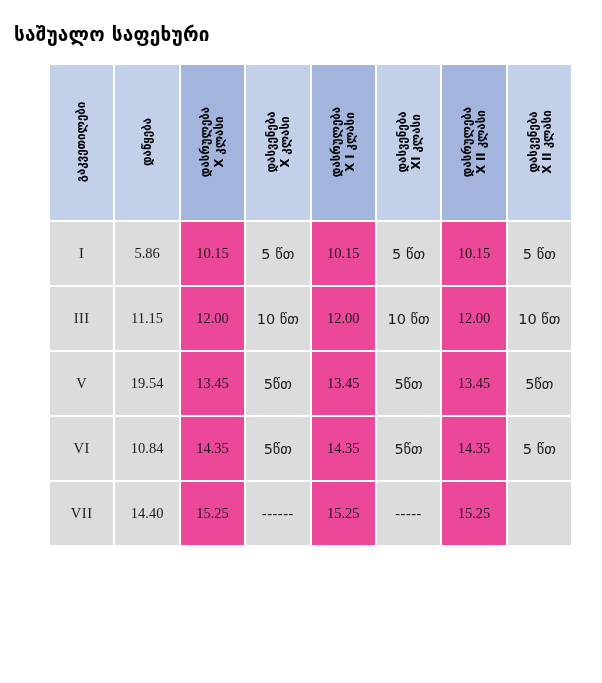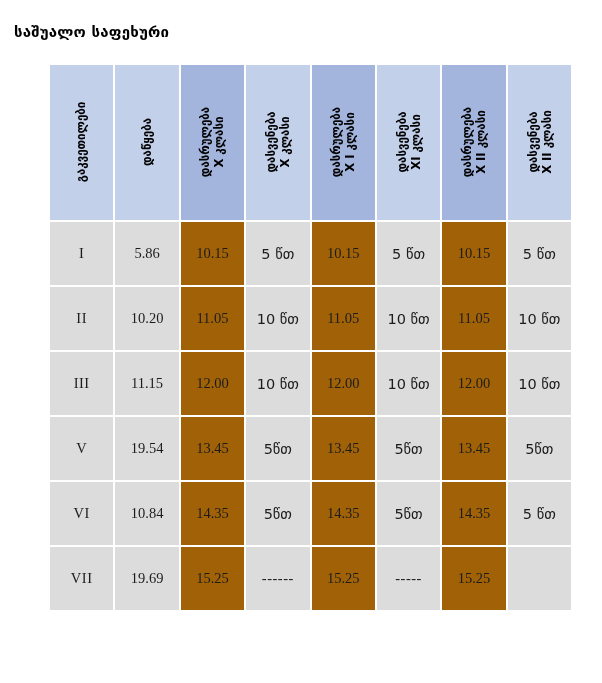--- a/index.html
+++ b/index.html
@@ -13,21 +13,21 @@
     font-family: "Liberation Serif", serif;
     color: #1a1a1a;
     overflow: hidden;
   }
 
   #page-title {
     position: absolute;
     left: 14px;
     top: 23px;
     font-family: "DejaVu Sans", sans-serif;
-    font-size: 15px;
+    font-size: 19px;
     font-weight: bold;
     color: #000000;
     letter-spacing: 0.2px;
     white-space: nowrap;
   }
 
   #timetable {
     position: absolute;
     left: 48px;
     top: 63px;
@@ -72,21 +72,21 @@
     height: 63px;
     padding: 0 2px;
     border: 0;
     text-align: center;
     vertical-align: middle;
     font-size: 14.5px;
     color: #1c1c1c;
     background: #dcdcdc;
   }
   #timetable tbody td.cell-blue {
-    background: #a16207;
+    background: #ec4899;
   }
   td.col-num { font-size: 14.5px; letter-spacing: 0.5px; }
   td.col-break {
     font-family: "DejaVu Sans", sans-serif;
     font-size: 12.5px;
   }
   td.col-break .dash {
     font-family: "Liberation Serif", serif;
     font-size: 14.5px;
     letter-spacing: 0.5px;
@@ -147,30 +147,20 @@
         <td class="col-num"><span>I</span></td>
         <td><span>5.86</span></td>
         <td class="cell-blue"><span>10.15</span></td>
         <td class="col-break"><span>5 წთ</span></td>
         <td class="cell-blue"><span>10.15</span></td>
         <td class="col-break"><span>5 წთ</span></td>
         <td class="cell-blue"><span>10.15</span></td>
         <td class="col-break"><span>5 წთ</span></td>
       </tr>
       <tr>
-        <td class="col-num"><span>II</span></td>
-        <td><span>10.20</span></td>
-        <td class="cell-blue"><span>11.05</span></td>
-        <td class="col-break"><span>10 წთ</span></td>
-        <td class="cell-blue"><span>11.05</span></td>
-        <td class="col-break"><span>10 წთ</span></td>
-        <td class="cell-blue"><span>11.05</span></td>
-        <td class="col-break"><span>10  წთ</span></td>
-      </tr>
-      <tr>
         <td class="col-num"><span>III</span></td>
         <td><span>11.15</span></td>
         <td class="cell-blue"><span>12.00</span></td>
         <td class="col-break"><span>10 წთ</span></td>
         <td class="cell-blue"><span>12.00</span></td>
         <td class="col-break"><span>10 წთ</span></td>
         <td class="cell-blue"><span>12.00</span></td>
         <td class="col-break"><span>10 წთ</span></td>
       </tr>
       <tr>
@@ -188,21 +178,21 @@
         <td><span>10.84</span></td>
         <td class="cell-blue"><span>14.35</span></td>
         <td class="col-break"><span>5წთ</span></td>
         <td class="cell-blue"><span>14.35</span></td>
         <td class="col-break"><span>5წთ</span></td>
         <td class="cell-blue"><span>14.35</span></td>
         <td class="col-break"><span>5 წთ</span></td>
       </tr>
       <tr>
         <td class="col-num"><span>VII</span></td>
-        <td><span>19.69</span></td>
+        <td><span>14.40</span></td>
         <td class="cell-blue"><span>15.25</span></td>
         <td class="col-break"><span class="dash">------</span></td>
         <td class="cell-blue"><span>15.25</span></td>
         <td class="col-break"><span class="dash">-----</span></td>
         <td class="cell-blue"><span>15.25</span></td>
         <td class="col-break"><span></span></td>
       </tr>
     </tbody>
 </table>
 

